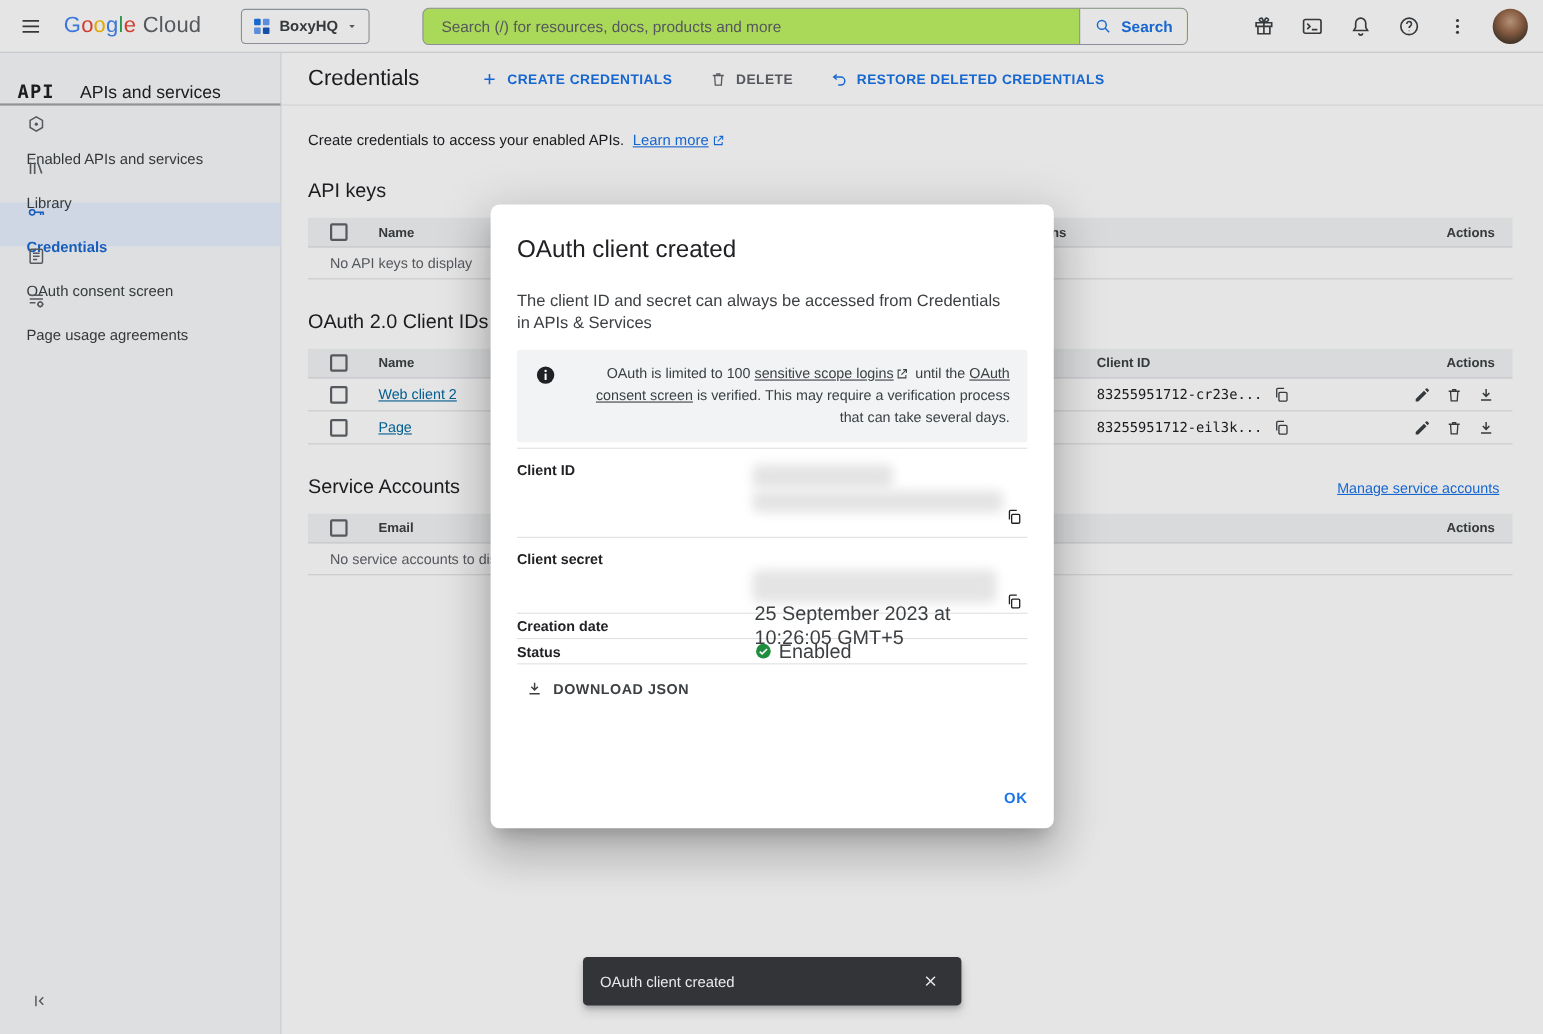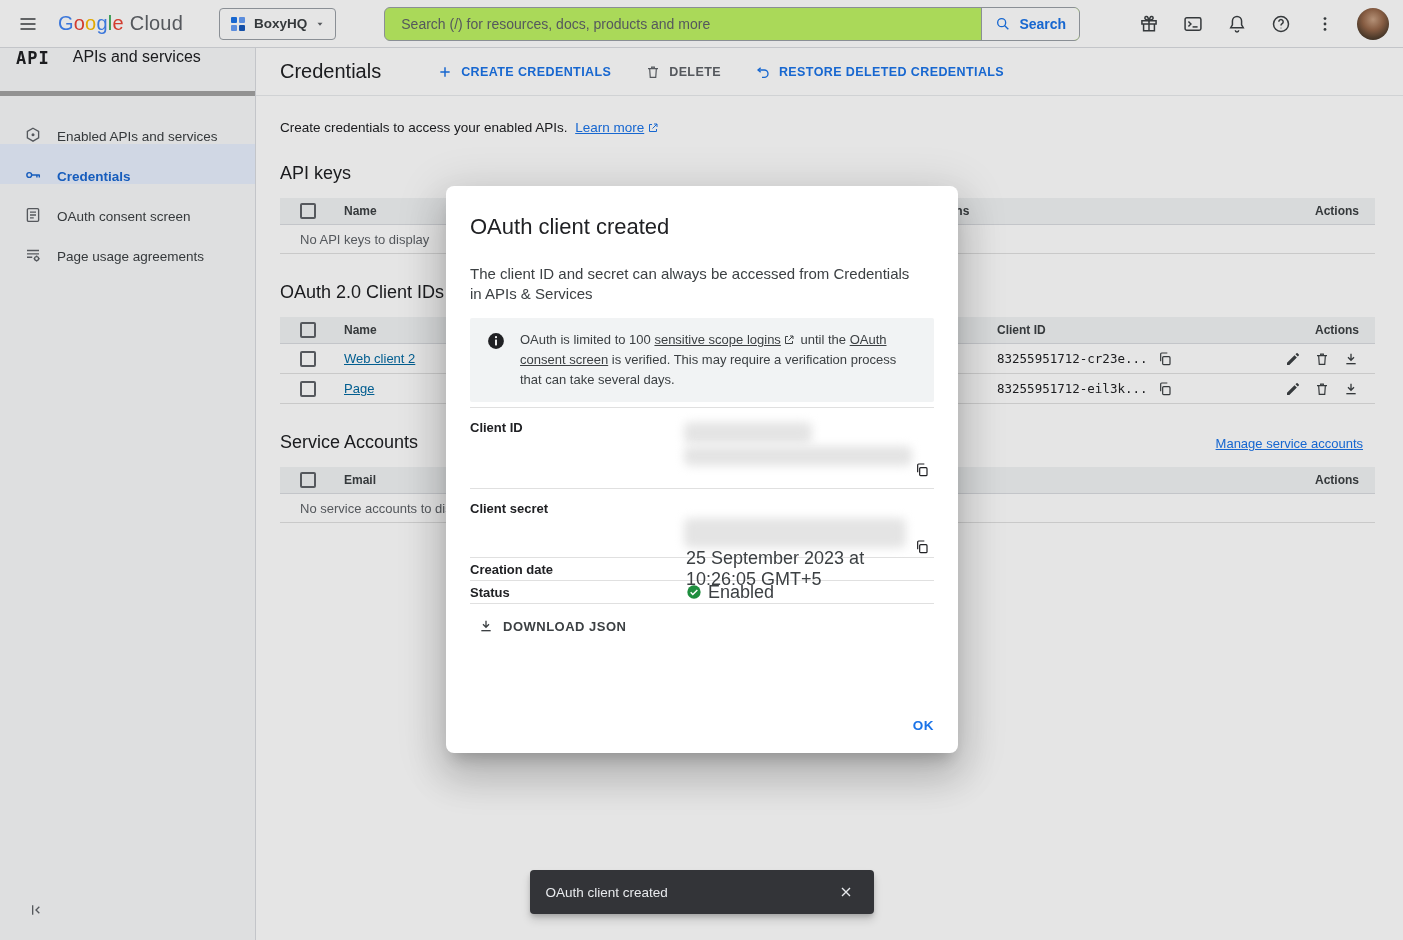--- a/index.html
+++ b/index.html
@@ -28,27 +28,27 @@
   .searchbtn { width: 98px; border: none; border-left: 1px solid #9aa0a6; background: #fff;
                display: flex; align-items: center; justify-content: center; gap: 8px;
                color: #1a73e8; font-size: 14px; font-weight: 700; cursor: pointer; font-family: inherit; }
   .top-right { margin-left: auto; display: flex; align-items: center; gap: 4px; padding-right: 14px; }
   .avatar { width: 32px; height: 32px; border-radius: 50%; margin-left: 8px; cursor: pointer; border: none;
             background: radial-gradient(circle at 50% 36%, #c9a285 0%, #96674a 40%, #53402f 72%, #2e241e 100%); }
 
   
   .sidebar { position: absolute; top: 48px; left: 0; bottom: 0; width: 256px; background: #f8f9fa;
              border-right: 1px solid #dadce0; z-index: 1; }
-  .side-head { height: 48px; display: flex; align-items: flex-start; padding: 0 16px; border-bottom: 5px solid #a3a3a3; }
+  .side-head { height: 48px; display: flex; align-items: flex-end; padding: 0 16px; border-bottom: 2px solid #a3a3a3; }
   .api-mark { font-family: "DejaVu Sans Mono", monospace; font-weight: bold; font-size: 17px;
               letter-spacing: 1px; color: #202124; }
   .side-title { margin-left: 23px; font-size: 16px; color: #202124; }
   .nav { padding-top: 8px; }
-  .nav-item { height: 40px; display: flex; align-items: flex-end; padding-left: 24px; gap: 15px;
-              font-size: 13.5px; color: #3c4043; cursor: pointer; }
+  .nav-item { height: 40px; display: flex; align-items: flex-start; padding-left: 24px; gap: 15px;
+              font-size: 13.5px; color: #3c4043; cursor: pointer; flex-direction: column; }
   .nav-item .ic { color: #5f6368; }
   .nav-item.active { background: #e8f0fe; color: #1967d2; font-weight: 700; }
   .nav-item.active .ic { color: #1967d2; }
   .collapse-btn { position: absolute; left: 16px; bottom: 10px; color: #5f6368; }
 
   
   .content { position: absolute; top: 48px; left: 256px; right: 0; bottom: 0; background: #fff; z-index: 1; }
   .page-head { height: 48px; display: flex; align-items: center; padding: 0 24px; border-bottom: 1px solid #e8eaed; }
   .page-title { font-size: 20px; font-weight: 400; color: #202124; }
   .pg-actions { display: flex; align-items: center; margin-left: 44px; gap: 10px; }
@@ -87,21 +87,21 @@
                        width: 22px; height: 22px; display: inline-flex; align-items: center; justify-content: center; }
 
   
   .scrim { position: absolute; inset: 0; background: rgba(0,0,0,.1); z-index: 6; }
   .dialog { position: absolute; left: 446px; top: 186px; width: 512px; height: 567px; background: #fff;
             border-radius: 8px; padding: 24px; z-index: 10;
             box-shadow: 0 11px 15px -7px rgba(0,0,0,.2), 0 24px 38px 3px rgba(0,0,0,.14), 0 9px 46px 8px rgba(0,0,0,.12); }
   .dlg-title { font-size: 22px; font-weight: 400; color: #202124; margin-top: 4px; }
   .dlg-desc { margin-top: 24px; font-size: 15px; line-height: 20px; color: #3c4043; max-width: 452px; }
   .infobox { margin-top: 14px; background: #f1f3f4; border-radius: 2px; padding: 12px 16px;
-             display: flex; gap: 14px; }
+             display: flex; gap: 14px; text-align: right; }
   .infobox .ic { color: #202124; flex: 0 0 auto; margin-top: 1px; }
   .infobox p { font-size: 13px; line-height: 20px; color: #3c4043; max-width: 398px; }
   .infobox a { color: #3c4043; text-decoration: underline; }
   .infobox .ic.ext { vertical-align: -2px; margin: 0 2px; color: #3c4043; }
   .fields { margin-top: 5px; }
   .frow { display: flex; border-bottom: 1px solid #e0e0e0; position: relative; }
   .frow.first { border-top: 1px solid #e0e0e0; }
   .flabel { width: 216px; font-size: 13px; font-weight: 700; color: #202124; }
   .fvalue { flex: 1; position: relative; font-size: 18px; color: #3c4043; }
   .r-clientid { height: 82px; padding-top: 12px; }
@@ -246,20 +246,29 @@
     <nav class="nav">
       <div class="nav-item">
         <span class="ic">
             <svg viewBox="0 0 24 24" fill="none" stroke="currentColor" stroke-width="1.8">
               <path d="M12 3l7.5 4.3v8.6L12 20.2 4.5 15.9V7.3z"></path>
               <circle cx="12" cy="11.8" r="2" fill="currentColor" stroke="none"></circle>
             </svg>
           </span>
         <span>Enabled APIs and services</span>
       </div>
+      <div class="nav-item">
+        <span class="ic">
+            <svg viewBox="0 0 24 24" fill="none" stroke="currentColor" stroke-width="2">
+              <path d="M5 5v14M10 5v14"></path>
+              <path d="M14 5.6l4.6 12.8"></path>
+            </svg>
+          </span>
+        <span>Library</span>
+      </div>
       <div class="nav-item active">
         <span class="ic">
             <svg viewBox="0 0 24 24" fill="none" stroke="currentColor" stroke-width="1.9">
               <circle cx="7" cy="12" r="3.2"></circle>
               <path d="M10.2 12H21M17.2 12v3.4M20.4 12v3.4"></path>
             </svg>
           </span>
         <span>Credentials</span>
       </div>
       <div class="nav-item">

